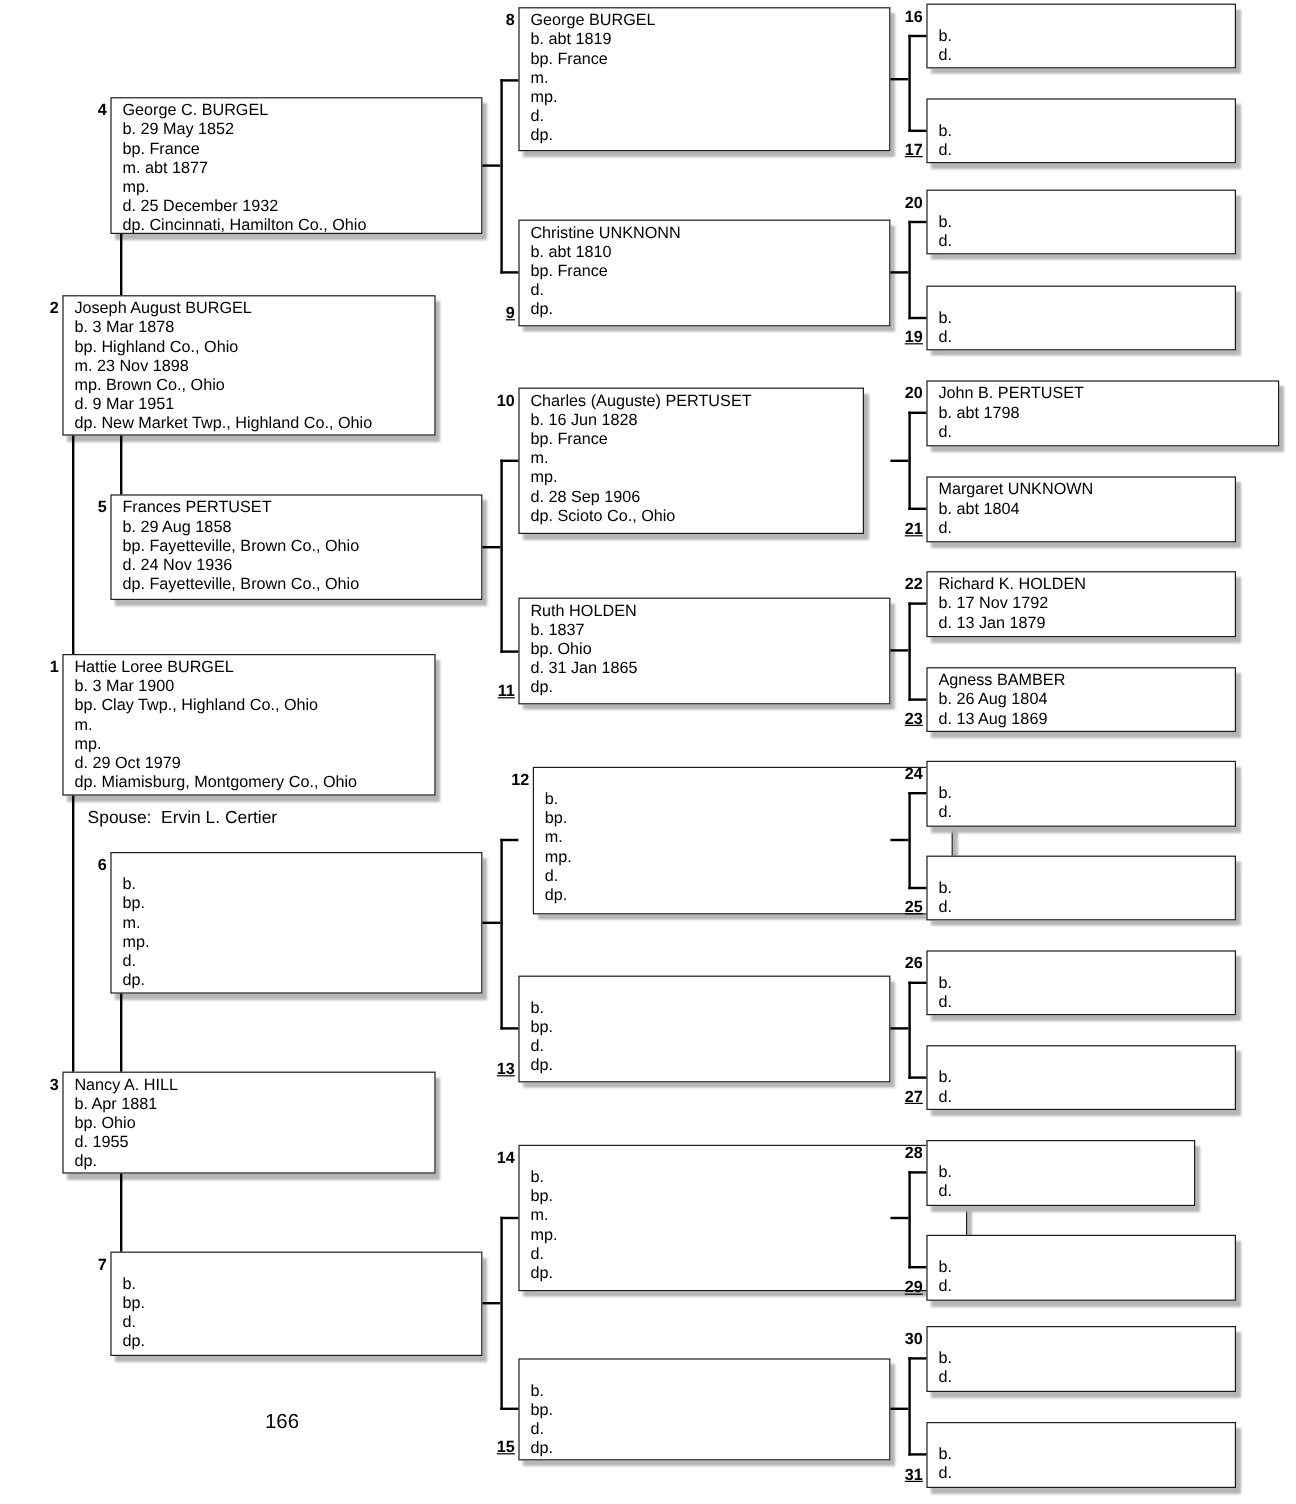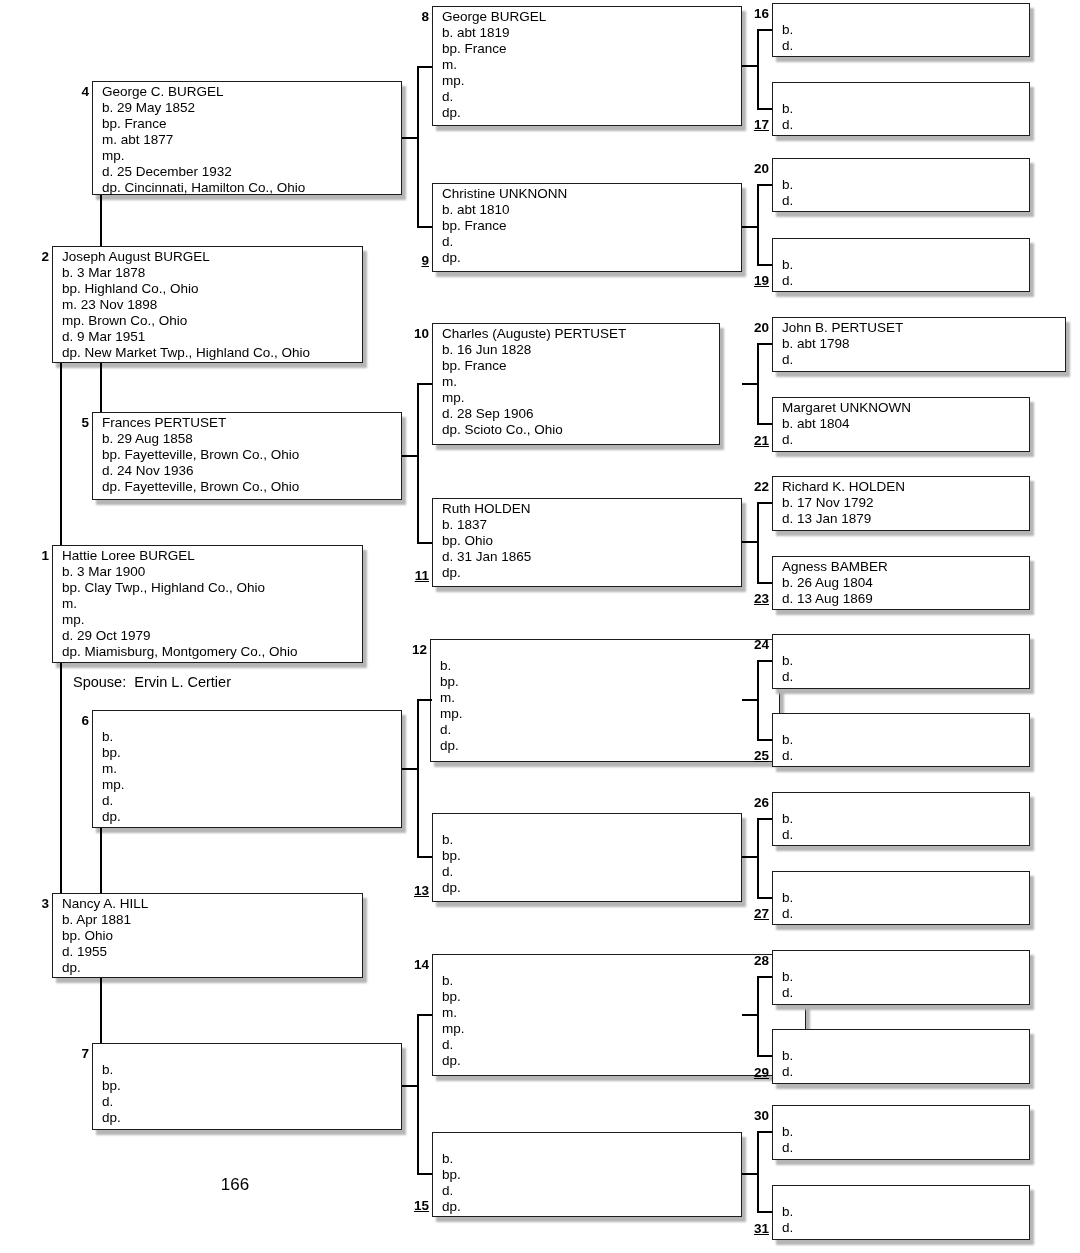--- a/index.html
+++ b/index.html
@@ -145,21 +145,21 @@
   <div class="pbox" style="left:432px;top:498px;width:310px;height:89px">
     <span class="num nbot">11</span>
     <div class="plines">
         <div class="pline">Ruth HOLDEN</div>
         <div class="pline">b. 1837</div>
         <div class="pline">bp. Ohio</div>
         <div class="pline">d. 31 Jan 1865</div>
         <div class="pline">dp.</div>
       </div>
   </div>
-  <div class="pbox" style="left:430px;top:639px;width:350px;height:123px">
+  <div class="pbox" style="left:444px;top:639px;width:350px;height:123px">
     <span class="num ntop">12</span>
     <div class="plines">
         <div class="pline"></div>
         <div class="pline">b.</div>
         <div class="pline">bp.</div>
         <div class="pline">m.</div>
         <div class="pline">mp.</div>
         <div class="pline">d.</div>
         <div class="pline">dp.</div>
       </div>
@@ -286,21 +286,21 @@
       </div>
   </div>
   <div class="pbox" style="left:772px;top:871px;width:258px;height:54px">
     <span class="num nbot">27</span>
     <div class="plines">
         <div class="pline"></div>
         <div class="pline">b.</div>
         <div class="pline">d.</div>
       </div>
   </div>
-  <div class="pbox" style="left:772px;top:950px;width:258px;height:55px">
+  <div class="pbox" style="left:772px;top:950px;width:224px;height:55px">
     <span class="num ntop">28</span>
     <div class="plines">
         <div class="pline"></div>
         <div class="pline">b.</div>
         <div class="pline">d.</div>
       </div>
   </div>
   <div class="pbox" style="left:772px;top:1029px;width:258px;height:55px">
     <span class="num nbot">29</span>
     <div class="plines">

